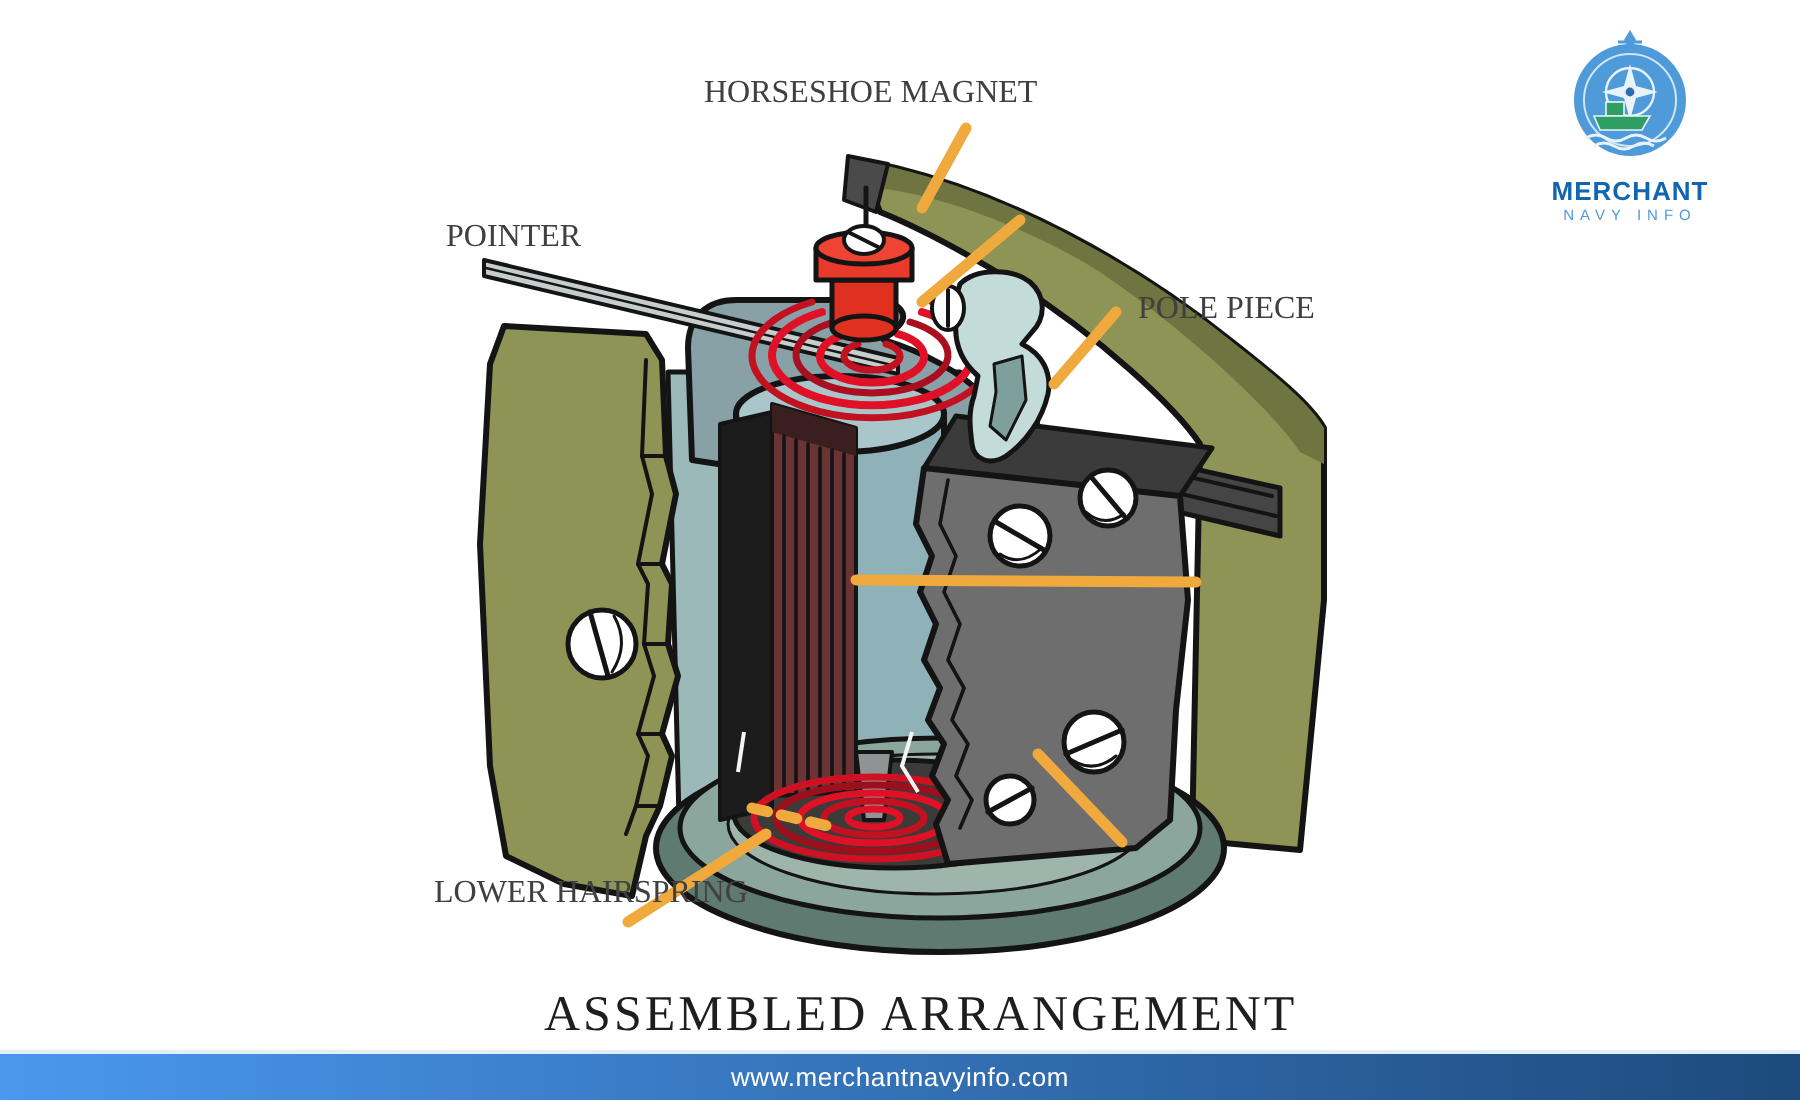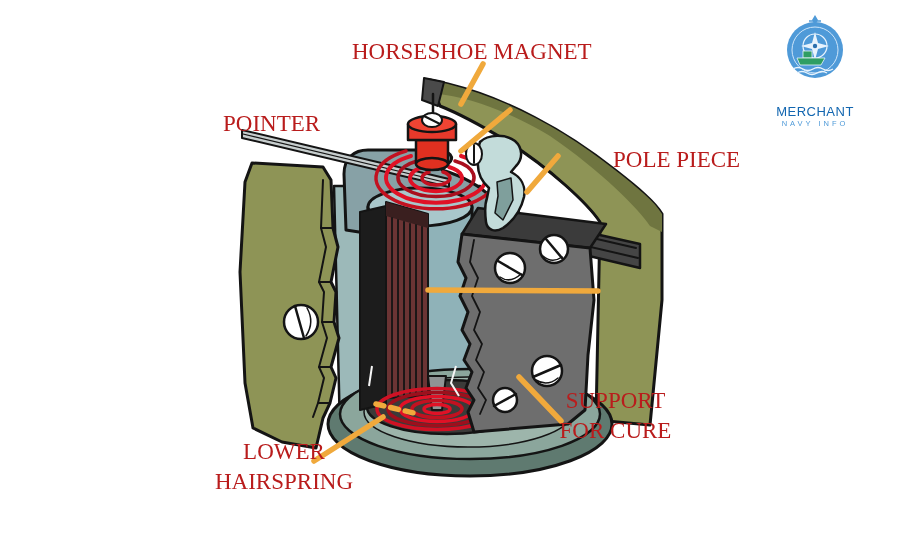--- a/index.html
+++ b/index.html
@@ -1,31 +1,31 @@
 <!DOCTYPE html>
 <html style="--leader-line: #f0a93c; --label-text: #1e1e1e; --magnet-olive: #8e9456; --magnet-olive-dark: #6f7540; --steel-teal: #8fb2b8; --steel-teal-light: #a9c7cb; --pale-teal: #c3dcda; --bracket-gray: #87a1a6; --plate-gray: #6e6e6e; --coil-maroon: #6b3434; --spring-red: #d81125; --cap-red: #e8392b; --base-teal: #8ba69c; --footer-start: #4a98ef; --footer-end: #1d4a7c; --logo-blue: #4f9ad8; --logo-text: #1266b0;"><head>
 <meta charset="utf-8">
 <style>
   html,body{margin:0;padding:0;background:#ffffff;}
   .stage{position:relative;width:900px;height:550px;background:#fff;overflow:hidden;
          font-family:"Liberation Serif", serif;}
   .scene{position:absolute;left:0;top:0;width:900px;height:550px;}
-  .lbl{position:absolute;color:#b91c1c;font-size:23px;line-height:1.3;
-       font-family:"Liberation Serif", serif;white-space:nowrap;text-align:center;}
+  .lbl{position:absolute;color:#404040;font-size:16px;line-height:1.3;
+       font-family:"Liberation Serif", serif;white-space:nowrap;}
   .lbl.wrap{white-space:normal;}
   .caption{position:absolute;color:#1e1e1e;font-size:25px;letter-spacing:1.5px;
            font-family:"Liberation Serif", serif;white-space:nowrap;}
   .footer{position:absolute;left:0;bottom:0;width:900px;height:23px;
           background:linear-gradient(90deg,var(--footer-start,#4a98ef),var(--footer-end,#1d4a7c));
           border-top:2px solid #e3eefb;}
   .footer .url{display:block;text-align:center;color:#ffffff;font-size:13px;
           line-height:23px;letter-spacing:.3px;font-family:"Liberation Sans", sans-serif;}
   .logo{position:absolute;left:768px;top:12px;width:94px;text-align:center;}
-  .logo .t1{display:block;color:var(--logo-text,#1266b0);font-weight:normal;font-size:13px;
-            letter-spacing:.5px;font-family:"Liberation Sans", sans-serif;margin-top:18px;}
+  .logo .t1{display:block;color:var(--logo-text,#1266b0);font-weight:bold;font-size:13px;
+            letter-spacing:.5px;font-family:"Liberation Sans", sans-serif;margin-top:1px;}
   .logo .t2{display:block;color:var(--logo-blue,#4f9ad8);font-size:7.5px;letter-spacing:3px;
             font-family:"Liberation Sans", sans-serif;text-align:center;}
   
   .ln{stroke:#141414;stroke-linejoin:round;stroke-linecap:round;}
   .ol{fill:var(--magnet-olive,#8e9456);}
   .old{fill:var(--magnet-olive-dark,#6f7540);}
   .teal{fill:var(--steel-teal,#8fb2b8);}
   .lead{stroke:var(--leader-line,#f0a93c);stroke-width:5.5;stroke-linecap:round;fill:none;}
 </style>
 </head>
@@ -173,23 +173,23 @@
       <line class="lead" x1="558" y1="156" x2="527" y2="192"></line>
       <line class="lead" x1="428" y1="290" x2="598" y2="291"></line>
       <line class="lead" x1="519" y1="377" x2="561" y2="421"></line>
       <line class="lead" x1="314" y1="461" x2="383" y2="417"></line>
       <line class="lead" x1="376" y1="404" x2="418" y2="414" stroke-dasharray="8 7"></line>
     </g>
   </svg>
 
   <div class="lbl" style="left:352px;top:37px;">HORSESHOE MAGNET</div>
   <div class="lbl" style="left:223px;top:109px;">POINTER</div>
-  <div class="lbl" style="left:569px;top:145px;margin-left:44px;">POLE PIECE</div>
-  <div class="lbl wrap" style="left:553px;top:386px;width:125px;">SUPPORT FOR CURE</div>
-  <div class="lbl wrap" style="left:199px;top:437px;width:170px;">LOWER HAIRSPRING</div>
+  <div class="lbl" style="left:569px;top:145px;">POLE PIECE</div>
+  <div class="lbl wrap" style="left:217px;top:437px;width:170px;">LOWER HAIRSPRING</div>
+  <div class="caption" style="left:272px;top:494px;">ASSEMBLED ARRANGEMENT</div>
 
   <div class="logo">
     <svg width="70" height="70" viewBox="0 0 70 70">
       <circle cx="35" cy="38" r="28" fill="#4f9ad8"></circle>
       <circle cx="35" cy="38" r="23" fill="none" stroke="#cfe6fa" stroke-width="1"></circle>
 
       <path d="M35,3 L38,8 L35,13 L32,8 Z" fill="#4f9ad8"></path>
       <line x1="29" y1="9" x2="41" y2="9" stroke="#4f9ad8" stroke-width="1.5"></line>
 
       <circle cx="35" cy="34" r="12" fill="none" stroke="#e8f3fd" stroke-width="1.2"></circle>
@@ -199,14 +199,17 @@
       <rect x="23" y="39" width="9" height="7" fill="#2f9e63" stroke="#eaf5ff" stroke-width="0.8"></rect>
       <path d="M17,46 L45,46 L41,53 L20,53 Z" fill="#2f9e63" stroke="#eaf5ff" stroke-width="0.8"></path>
 
       <path d="M13,57 Q18,54 23,57 T33,57 T43,57 T53,57" stroke="#e8f3fd" stroke-width="1.4" fill="none"></path>
       <path d="M17,61 Q22,58 27,61 T37,61 T47,61" stroke="#e8f3fd" stroke-width="1.4" fill="none"></path>
     </svg>
     <span class="t1">MERCHANT</span>
     <span class="t2">NAVY INFO</span>
   </div>
 
+  <div class="footer">
+    <span class="url">www.merchantnavyinfo.com</span>
+  </div>
 
 </div>
 
 </body></html>

